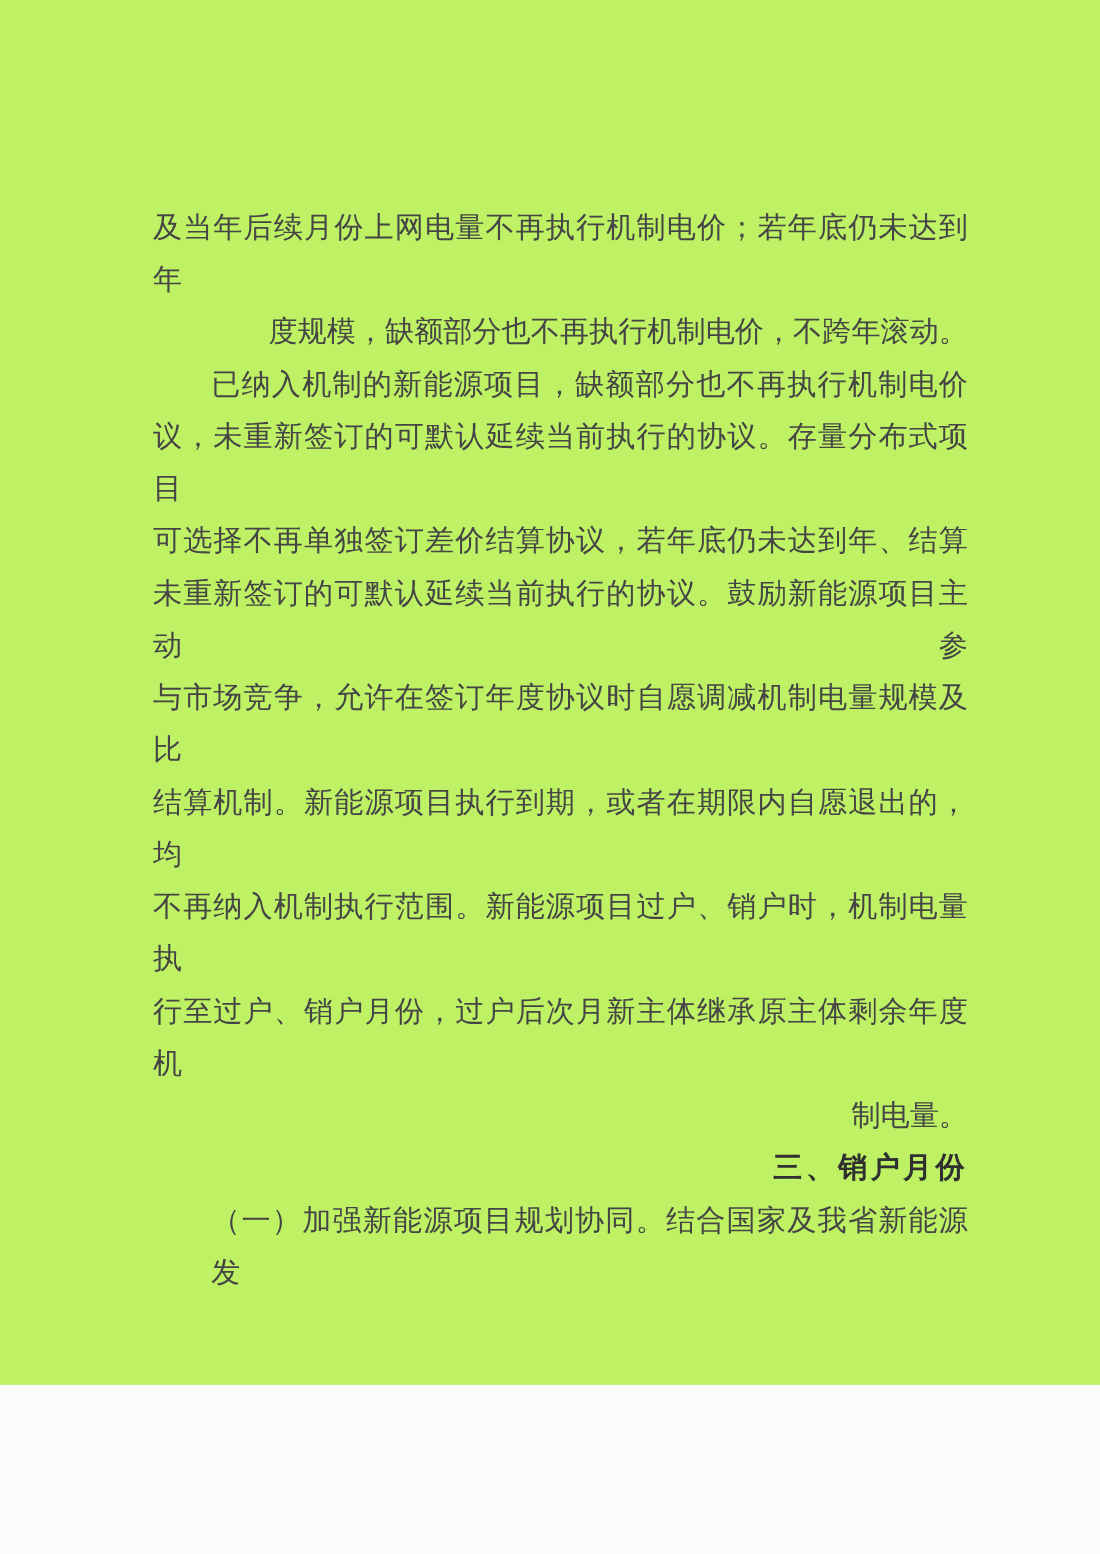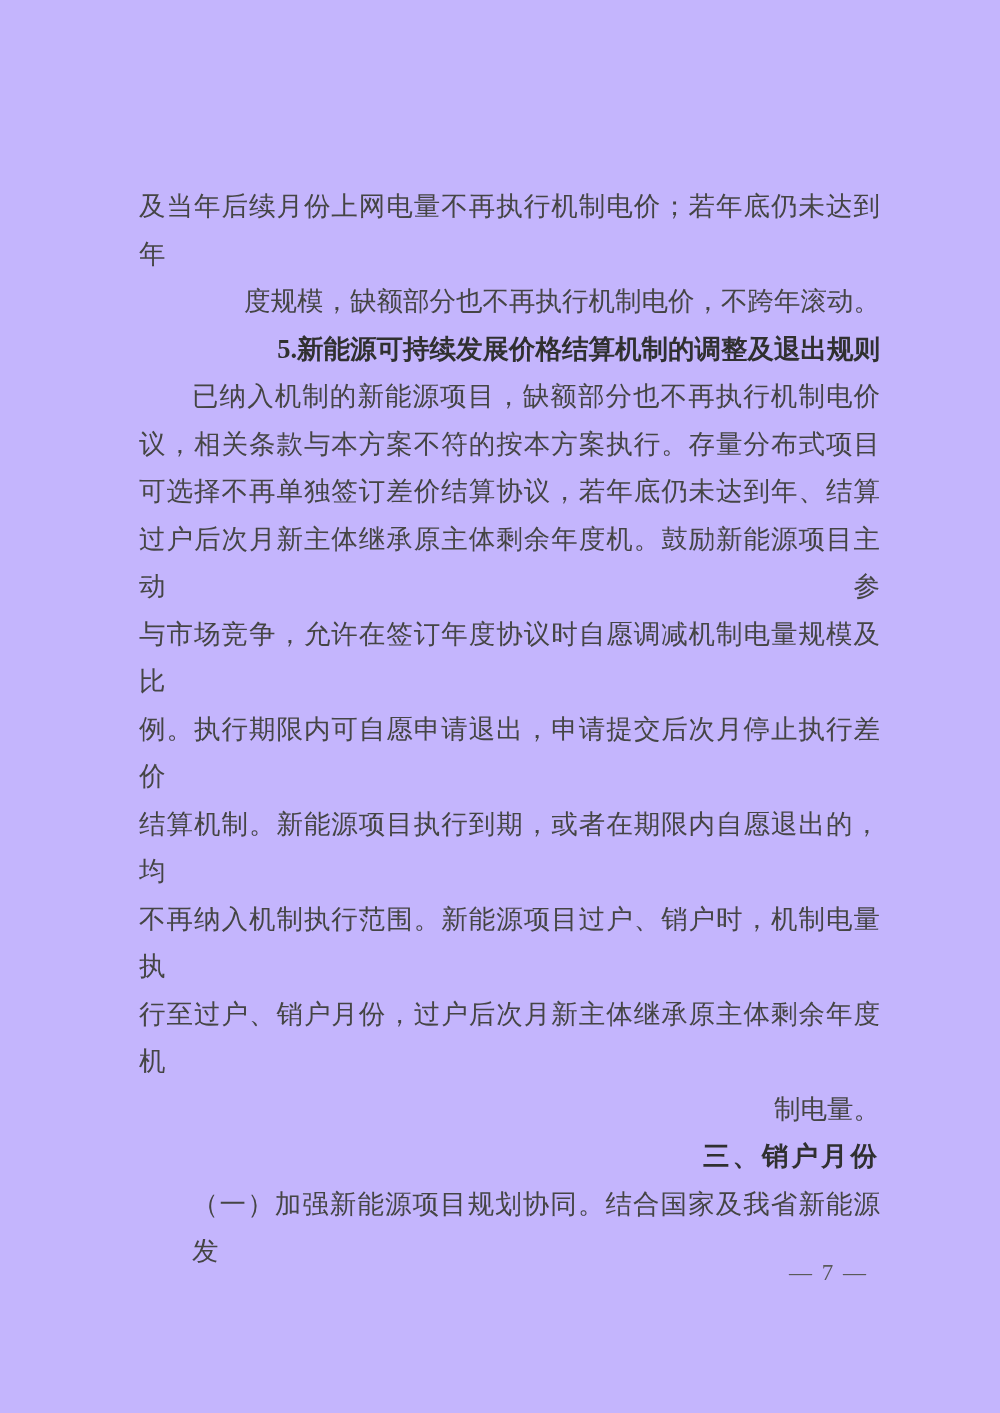--- a/index.html
+++ b/index.html
@@ -3,22 +3,22 @@
 <meta charset="utf-8">
 <style>
   html, body {
     margin: 0;
     padding: 0;
     background: #fbfbf9;
   }
   .page {
     position: relative;
     width: 1000px;
-    height: 1413px;
-    background: #c4b5fd;
+    height: 1259px;
+    background: #bef264;
     overflow: hidden;
     font-family: "Liberation Serif", serif;
   }
   .text-block {
     position: absolute;
     left: 139px;
     top: 183px;
     width: 741px;
   }
   .line {
@@ -56,27 +56,25 @@
     letter-spacing: 2px;
   }
 </style>
 </head>
 <body>
 
 <div class="page">
   <div class="text-block" id="text-block">
       <div class="line body fill">及当年后续月份上网电量不再执行机制电价；若年底仍未达到年</div>
       <div class="line body">度规模，缺额部分也不再执行机制电价，不跨年滚动。</div>
-      <div class="line heading-serif indent">5.新能源可持续发展价格结算机制的调整及退出规则</div>
       <div class="line body indent fill">已纳入机制的新能源项目，缺额部分也不再执行机制电价</div>
-      <div class="line body fill">议，相关条款与本方案不符的按本方案执行。存量分布式项目</div>
+      <div class="line body fill">议，未重新签订的可默认延续当前执行的协议。存量分布式项目</div>
       <div class="line body fill">可选择不再单独签订差价结算协议，若年底仍未达到年、结算</div>
-      <div class="line body fill">过户后次月新主体继承原主体剩余年度机。鼓励新能源项目主动参</div>
+      <div class="line body fill">未重新签订的可默认延续当前执行的协议。鼓励新能源项目主动参</div>
       <div class="line body fill">与市场竞争，允许在签订年度协议时自愿调减机制电量规模及比</div>
-      <div class="line body fill">例。执行期限内可自愿申请退出，申请提交后次月停止执行差价</div>
       <div class="line body fill">结算机制。新能源项目执行到期，或者在期限内自愿退出的，均</div>
       <div class="line body fill">不再纳入机制执行范围。新能源项目过户、销户时，机制电量执</div>
       <div class="line body fill">行至过户、销户月份，过户后次月新主体继承原主体剩余年度机</div>
       <div class="line body">制电量。</div>
       <div class="line heading-sans indent">三、销户月份</div>
       <div class="line body indent fill">（一）加强新能源项目规划协同。结合国家及我省新能源发</div>
     </div>
   <div class="page-number">— 7 —</div>
 </div>
 

